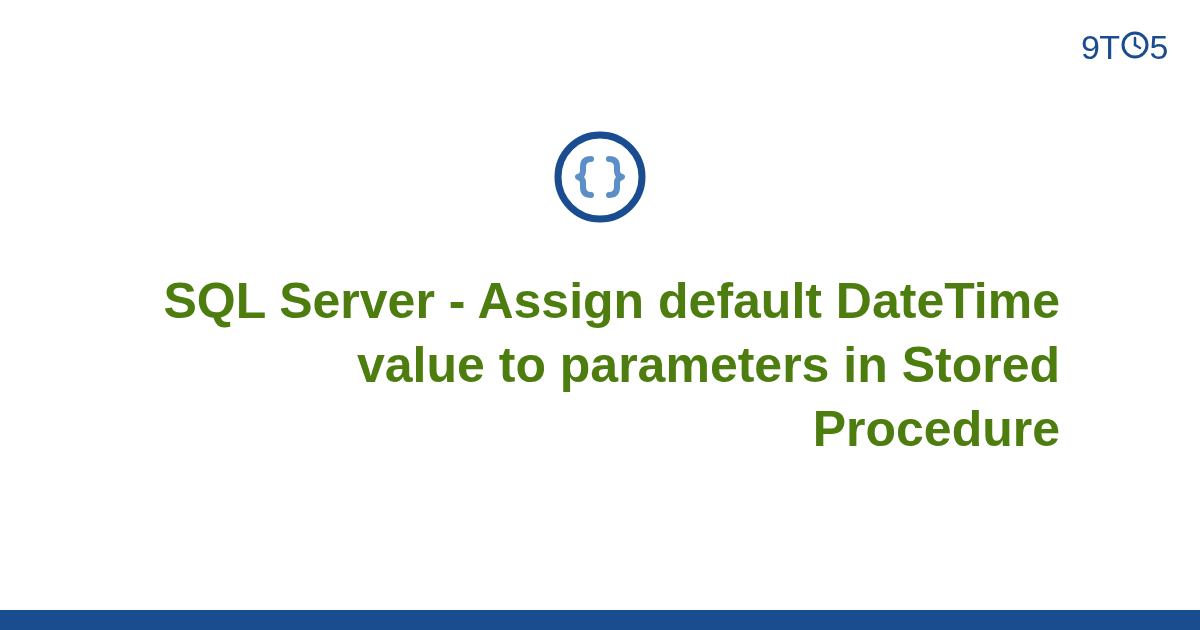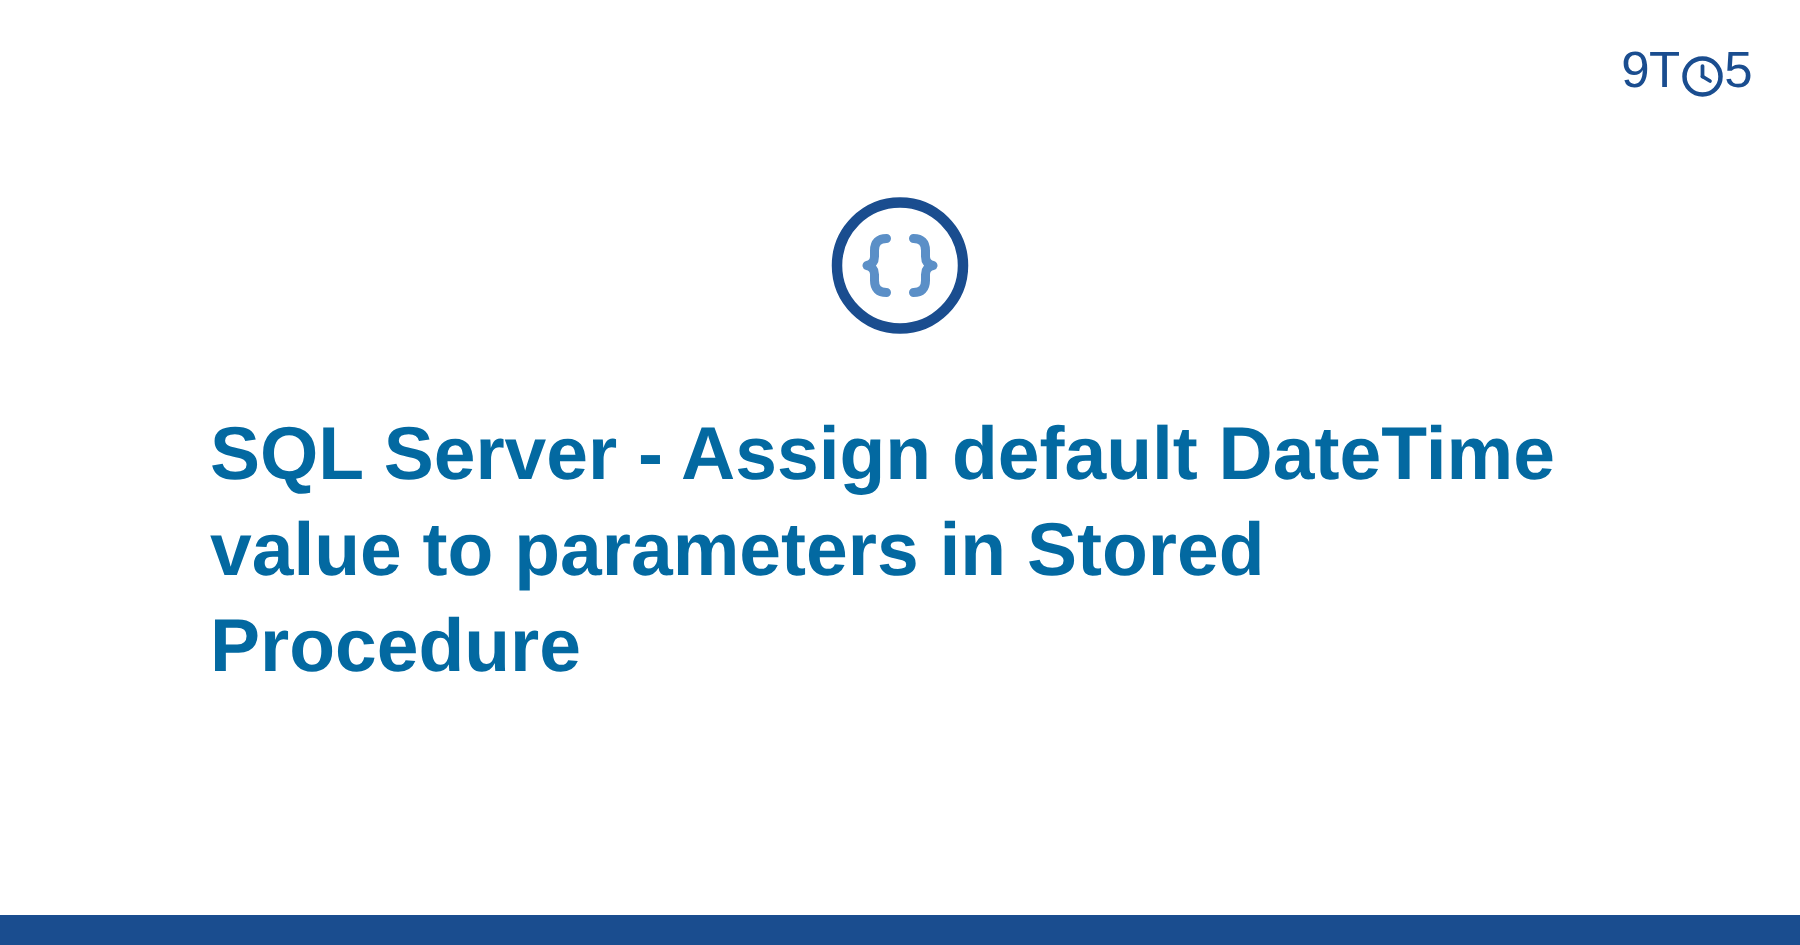--- a/index.html
+++ b/index.html
@@ -13,21 +13,21 @@
       background: #ffffff;
       font-family: Arial, Helvetica, sans-serif;
       position: relative;
       overflow: hidden;
     }
     .logo-container {
       position: absolute;
       top: 28px;
       right: 32px;
       display: flex;
-      align-items: center;
+      align-items: flex-start;
       font-size: 34px;
       font-weight: 400;
       letter-spacing: -0.5px;
     }
     .logo-9t {
       color: #1a4d8f;
       font-weight: 500;
     }
     .logo-clock {
       display: inline-flex;
@@ -57,22 +57,22 @@
       align-items: center;
       justify-content: center;
       padding-bottom: 40px;
     }
     .category-icon {
       margin-bottom: 40px;
     }
     .main-title {
       font-size: 50px;
       font-weight: 700;
-      color: #0369a1;
-      text-align: left;
+      color: #4d7c0f;
+      text-align: right;
       line-height: 1.28;
       max-width: 1000px;
       padding: 0 40px;
     }
     .bottom-bar {
       position: absolute;
       bottom: 0;
       left: 0;
       width: 100%;
       height: 20px;

